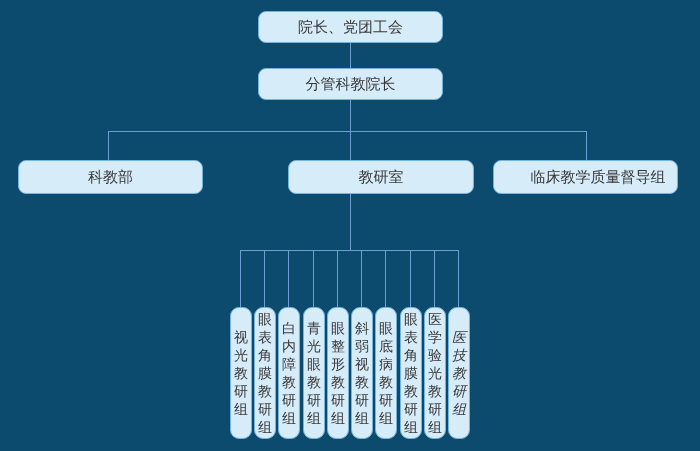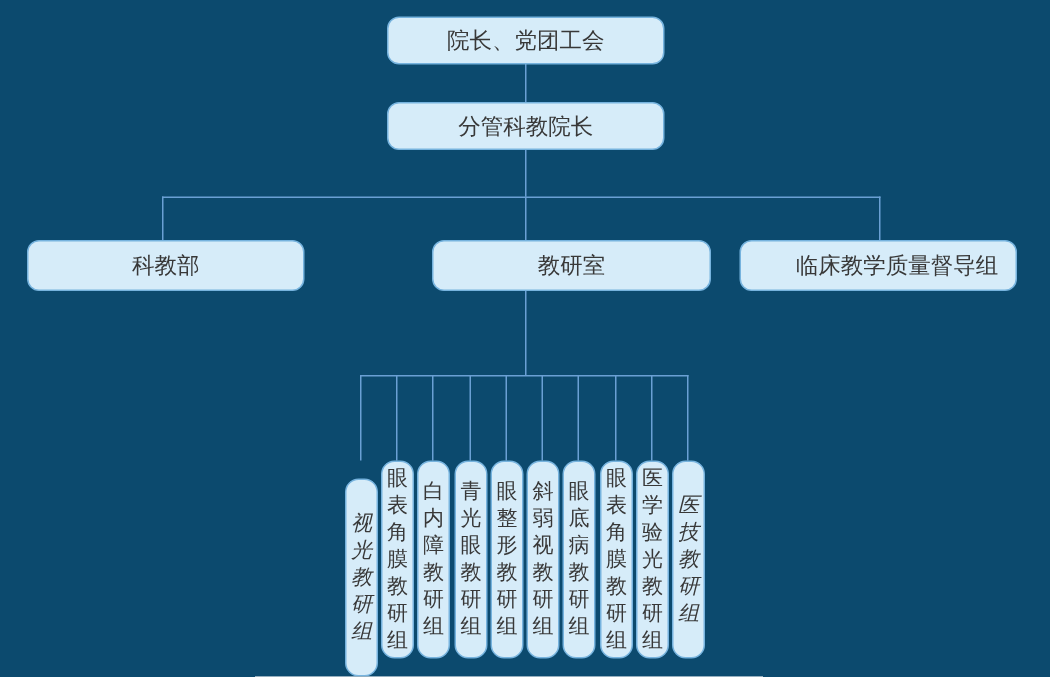--- a/index.html
+++ b/index.html
@@ -74,21 +74,21 @@
   <div class="line vline" style="left:458px; top:250px; height:57px;"></div>
 
   <div class="node wide" style="left:258px; top:11px;">院长、党团工会</div>
 
   <div class="node wide" style="left:258px; top:68px;">分管科教院长</div>
 
   <div class="node row3" style="left:18px; top:160px;">科教部</div>
   <div class="node row3" style="left:257px; top:160px; width:186px;margin-left:31px;">教研室</div>
   <div class="node row3" style="left:493px; top:160px;padding-left:25px;">临床教学质量督导组</div>
 
-  <div class="node small" style="left:230px; top:319px;font-style:italic;">视光教研组</div>
+  <div class="node small" style="left:230px; top:307px;">视光教研组</div>
   <div class="node small" style="left:254px; top:307px;">眼表角膜教研组</div>
   <div class="node small" style="left:278px; top:307px;">白内障教研组</div>
   <div class="node small" style="left:303px; top:307px;">青光眼教研组</div>
   <div class="node small" style="left:327px; top:307px;">眼整形教研组</div>
   <div class="node small" style="left:351px; top:307px;">斜弱视教研组</div>
   <div class="node small" style="left:400px; top:307px;">眼表角膜教研组</div>
   <div class="node small" style="left:375px; top:307px;">眼底病教研组</div>
   <div class="node small" style="left:424px; top:307px;">医学验光教研组</div>
   <div class="node small" style="left:448px; top:307px;font-style:italic;">医技教研组</div>
 

